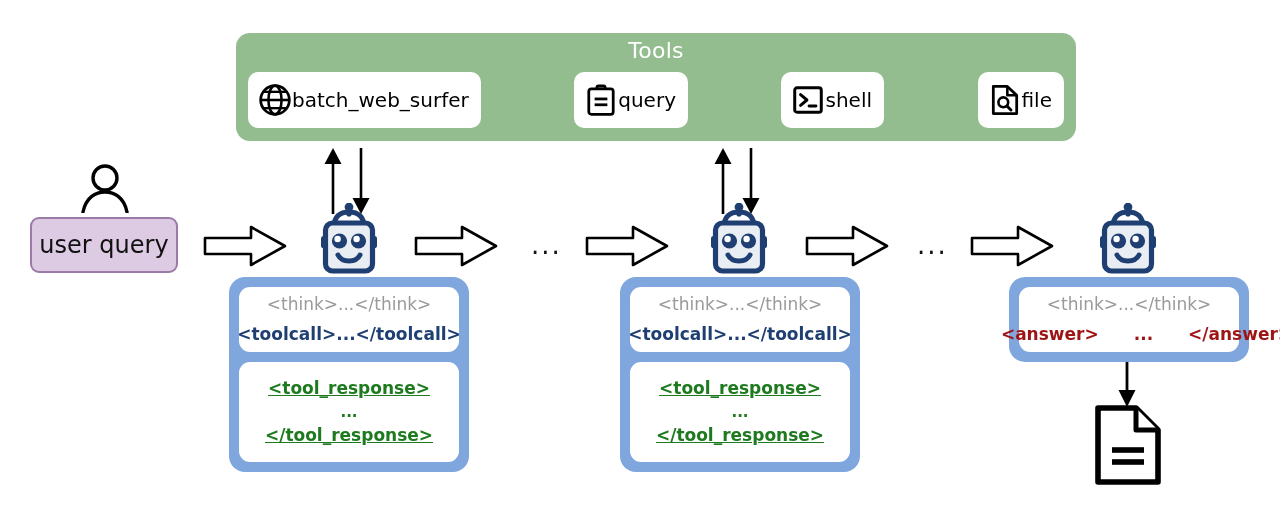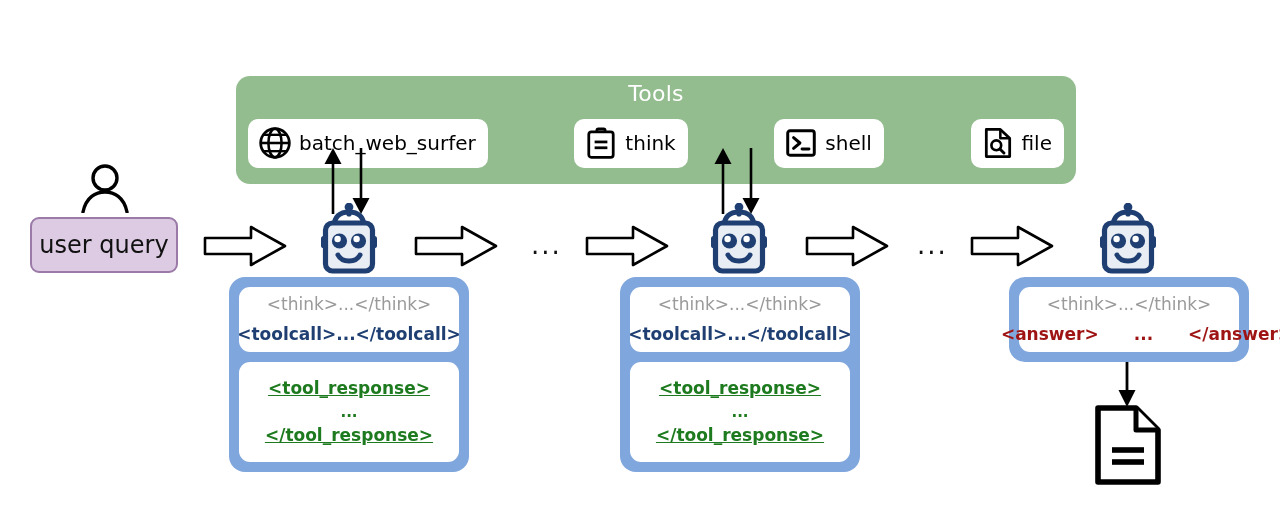--- a/index.html
+++ b/index.html
@@ -15,21 +15,20 @@
   }
   .stage { position: absolute; inset: 0; }
 
   
   #tools-panel {
     position: absolute;
     left: 236px; top: 33px;
     width: 840px; height: 108px;
     background: #93bd8f;
     border-radius: 14px;
-    margin-top: 43px;
   }
   #tools-title {
     position: absolute;
     top: 5px; left: 0; right: 0;
     text-align: center;
     color: #ffffff;
     font-size: 22px;
     font-family: "DejaVu Sans", sans-serif;
     letter-spacing: .3px;
   }
@@ -38,24 +37,23 @@
     left: 12px; right: 12px; top: 39px;
     height: 56px;
     display: flex;
     align-items: center;
     justify-content: space-between;
     gap: 10px;
   }
   .tool-chip {
     background: #ffffff;
     border-radius: 10px;
-    height: 49px;
+    height: 56px;
     display: flex;
     align-items: center;
-    gap: 7px;
     padding: 0 12px 0 10px;
     white-space: nowrap;
   }
   .tool-label {
     font-size: 20px;
     color: #000;
     font-family: "DejaVu Sans", sans-serif;
   }
   .tool-ico { width: 34px; height: 34px; flex: 0 0 34px; display:block; }
 
@@ -143,21 +141,21 @@
         <span class="tool-label">batch_web_surfer</span>
       </div>
 
       <div class="tool-chip">
         <svg class="tool-ico" viewBox="0 0 32 32">
           <rect x="4.5" y="5.5" width="23" height="24" rx="2.4" fill="none" stroke="#000" stroke-width="2.6"></rect>
           <path d="M12 5.5 V4.2 a1.6 1.6 0 0 1 1.6-1.6 h4.8 A1.6 1.6 0 0 1 20 4.2 V5.5 Z" fill="none" stroke="#000" stroke-width="2.4" stroke-linejoin="round"></path>
           <line x1="10" y1="15" x2="22" y2="15" stroke="#000" stroke-width="2.6"></line>
           <line x1="10" y1="20.5" x2="22" y2="20.5" stroke="#000" stroke-width="2.6"></line>
         </svg>
-        <span class="tool-label">think</span>
+        <span class="tool-label">query</span>
       </div>
 
       <div class="tool-chip">
         <svg class="tool-ico" viewBox="0 0 32 32">
           <rect x="3.5" y="4.5" width="25" height="23" rx="2.2" fill="none" stroke="#000" stroke-width="2.8"></rect>
           <polyline points="9,11 15,16 9,21" fill="none" stroke="#000" stroke-width="2.8" stroke-linecap="round" stroke-linejoin="round"></polyline>
           <line x1="17" y1="21.6" x2="23.5" y2="21.6" stroke="#000" stroke-width="2.8" stroke-linecap="round"></line>
         </svg>
         <span class="tool-label">shell</span>
       </div>

